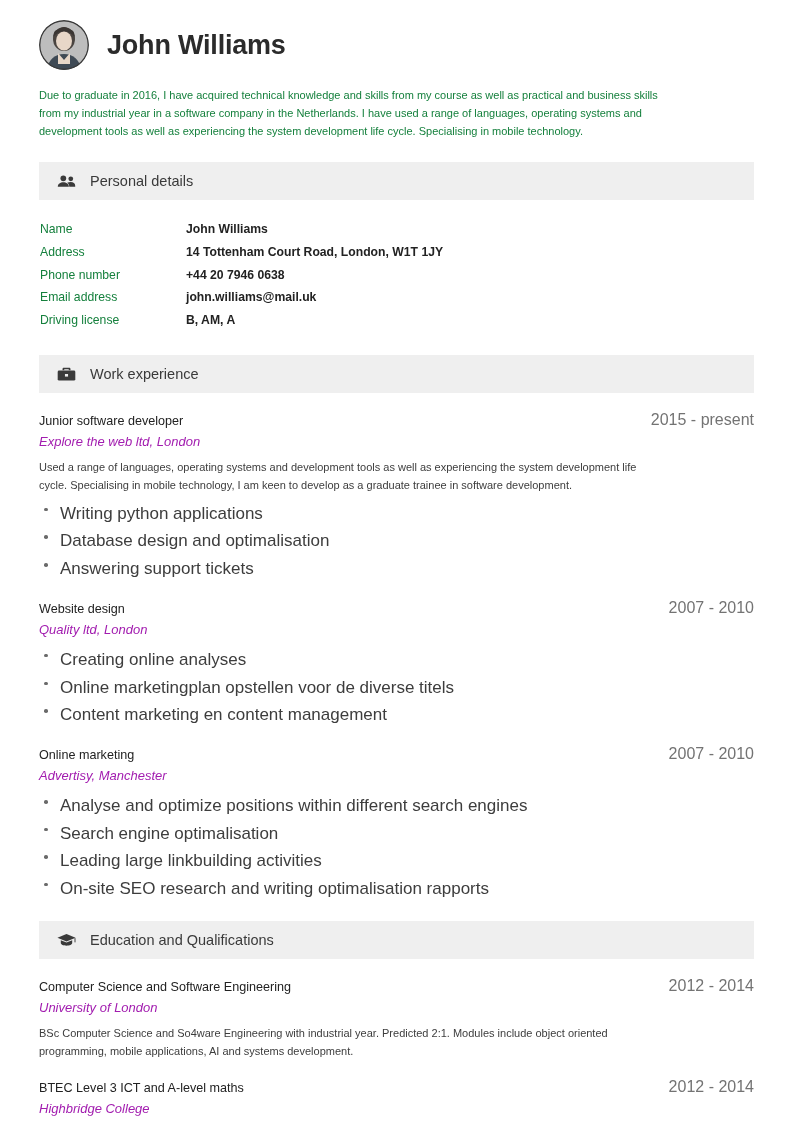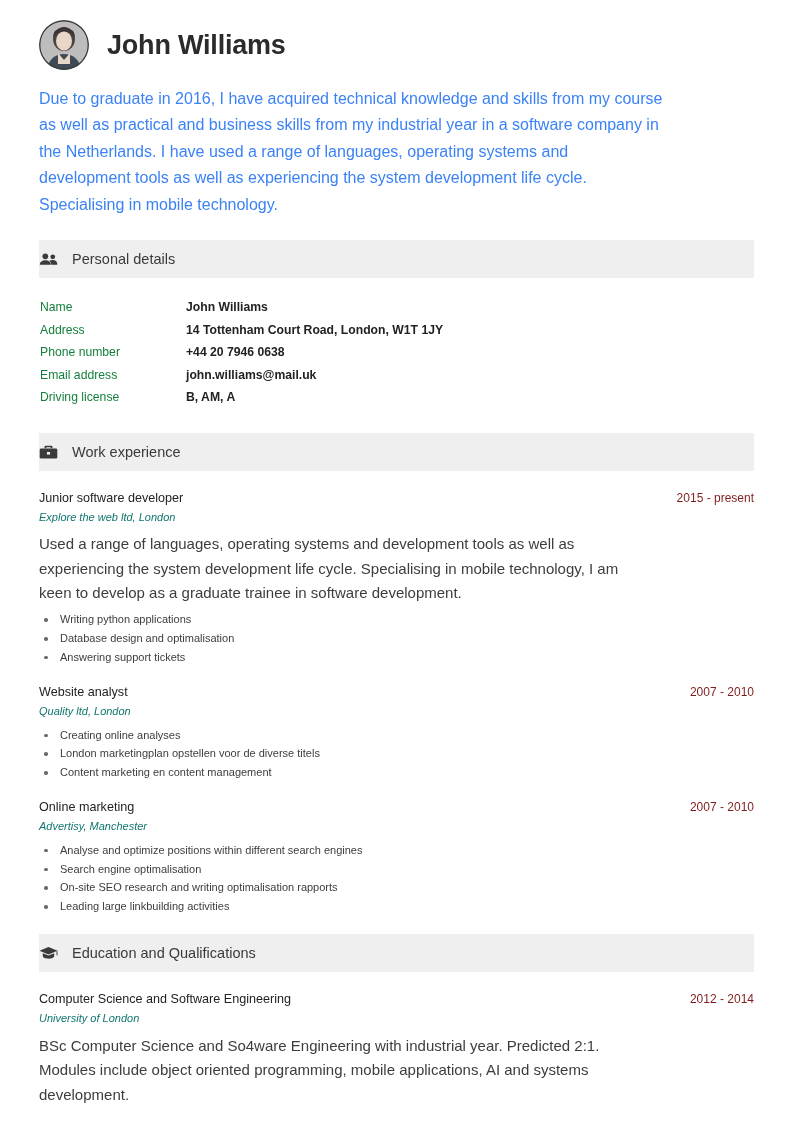--- a/index.html
+++ b/index.html
@@ -44,33 +44,34 @@
   .name {
     font-size: 27px;
     font-weight: 700;
     color: #2b2b2b;
     letter-spacing: -0.2px;
     line-height: 1;
   }
 
   
   .summary {
-    font-size: 16px;
+    font-size: 11px;
     line-height: 1.65;
-    color: #3b82f6;
+    color: #15803d;
     margin-bottom: 22px;
     max-width: 625px;
   }
 
   
   .section-bar {
     background: #efefef;
     height: 38px;
     display: flex;
     align-items: center;
+    padding-left: 18px;
     gap: 14px;
     margin-bottom: 18px;
   }
   .section-bar .sec-icon {
     width: 19px;
     height: 19px;
     display: flex;
     align-items: center;
     justify-content: center;
     color: #3a3a3a;
@@ -110,46 +111,46 @@
     justify-content: space-between;
     align-items: baseline;
   }
   .entry-title {
     font-size: 12.6px;
     font-weight: 400;
     color: #222222;
     line-height: 1.5;
   }
   .entry-date {
-    font-size: 12px;
-    color: #7f1d1d;
+    font-size: 16px;
+    color: #737373;
     white-space: nowrap;
     padding-left: 12px;
   }
   .entry-sub {
-    font-size: 11px;
+    font-size: 13px;
     font-style: italic;
-    color: #0f766e;
+    color: #a21caf;
     line-height: 1.6;
     margin-top: 1px;
   }
   .entry-desc {
-    font-size: 15px;
+    font-size: 11px;
     line-height: 1.62;
     color: #3d3d3d;
     margin-top: 6px;
     max-width: 600px;
   }
   ul.bullets {
     list-style: none;
     margin: 6px 0 0 0;
     padding: 0;
   }
   ul.bullets li {
-    font-size: 11px;
+    font-size: 17px;
     line-height: 1.48;
     color: #3d3d3d;
     position: relative;
     padding-left: 21px;
     margin-bottom: 2.5px;
   }
   ul.bullets li:before {
     content: "";
     position: absolute;
     left: 5px;
@@ -249,42 +250,42 @@
       <div class="entry-desc">Used a range of languages, operating systems and development tools as well as experiencing the system development life cycle. Specialising in mobile technology, I am keen to develop as a graduate trainee in software development.</div>
       <ul class="bullets">
         <li>Writing python applications</li>
         <li>Database design and optimalisation</li>
         <li>Answering support tickets</li>
       </ul>
     </div>
 
     <div class="entry">
       <div class="entry-head">
-        <div class="entry-title">Website analyst</div>
+        <div class="entry-title">Website design</div>
         <div class="entry-date">2007 - 2010</div>
       </div>
       <div class="entry-sub">Quality ltd, London</div>
       <ul class="bullets">
         <li>Creating online analyses</li>
-        <li>London marketingplan opstellen voor de diverse titels</li>
+        <li>Online marketingplan opstellen voor de diverse titels</li>
         <li>Content marketing en content management</li>
       </ul>
     </div>
 
     <div class="entry">
       <div class="entry-head">
         <div class="entry-title">Online marketing</div>
         <div class="entry-date">2007 - 2010</div>
       </div>
       <div class="entry-sub">Advertisy, Manchester</div>
       <ul class="bullets">
         <li>Analyse and optimize positions within different search engines</li>
         <li>Search engine optimalisation</li>
+        <li>Leading large linkbuilding activities</li>
         <li>On-site SEO research and writing optimalisation rapports</li>
-        <li>Leading large linkbuilding activities</li>
       </ul>
     </div>
   </div>
 
   <div class="section-block gap-before-edu">
     <div class="section-bar">
       <span class="sec-icon">
         <svg width="20" height="16" viewBox="0 0 22 16" fill="#3a3a3a">
           <path d="M11 1 L21.5 5.4 L11 9.8 L0.5 5.4 Z"></path>
           <path d="M4.4 8.2 v3.4 c0 1.8 3 3 6.6 3 s6.6-1.2 6.6-3 V8.2 L11 11 Z"></path>

